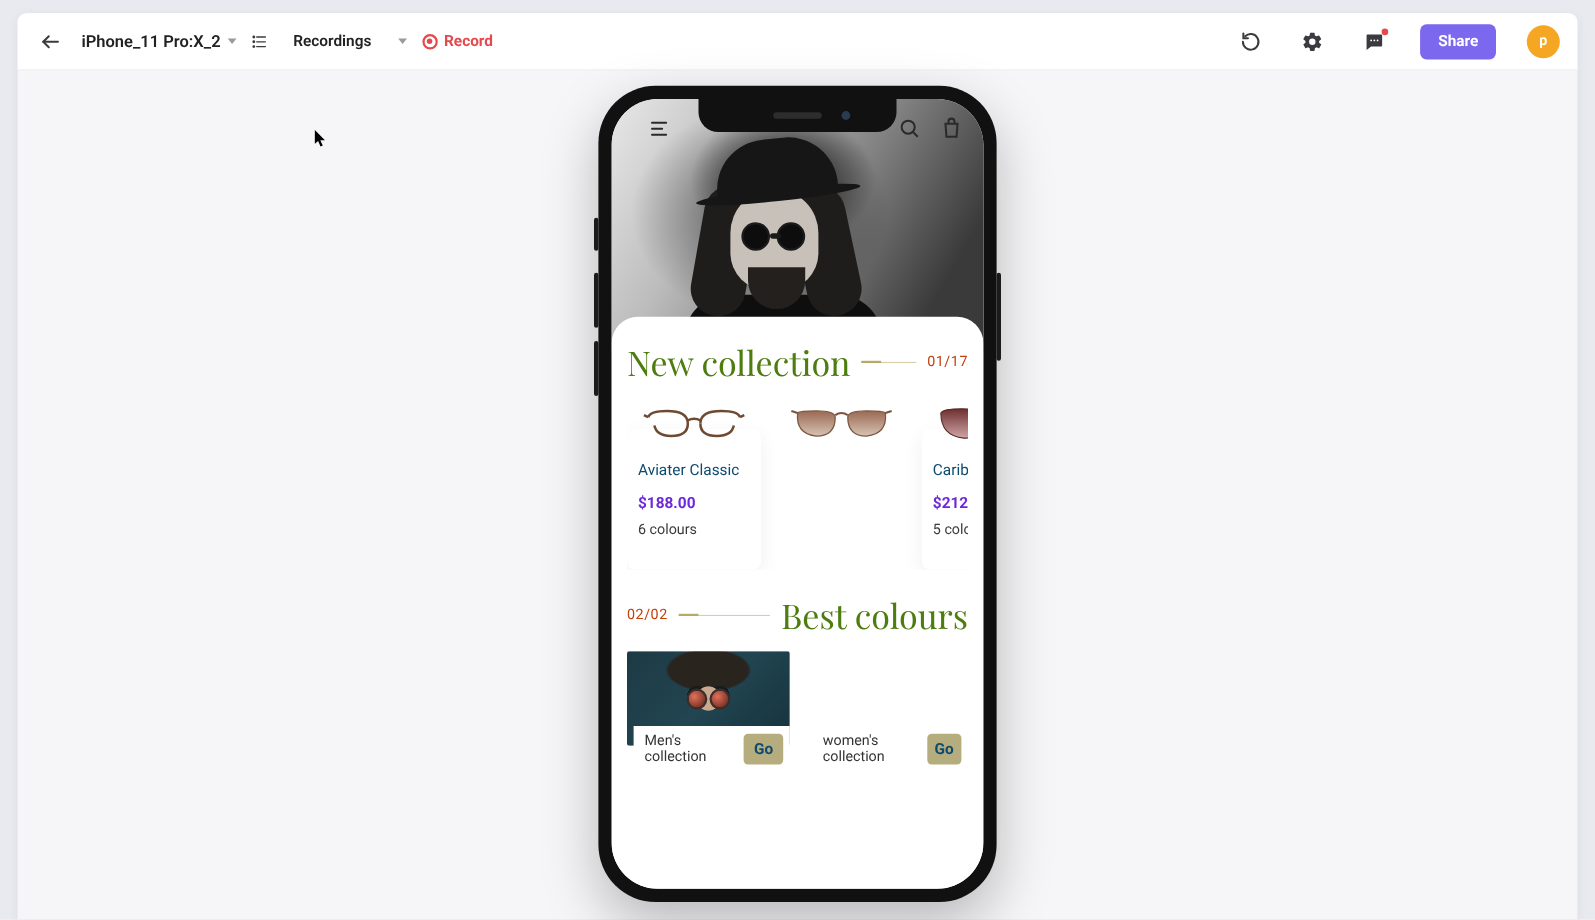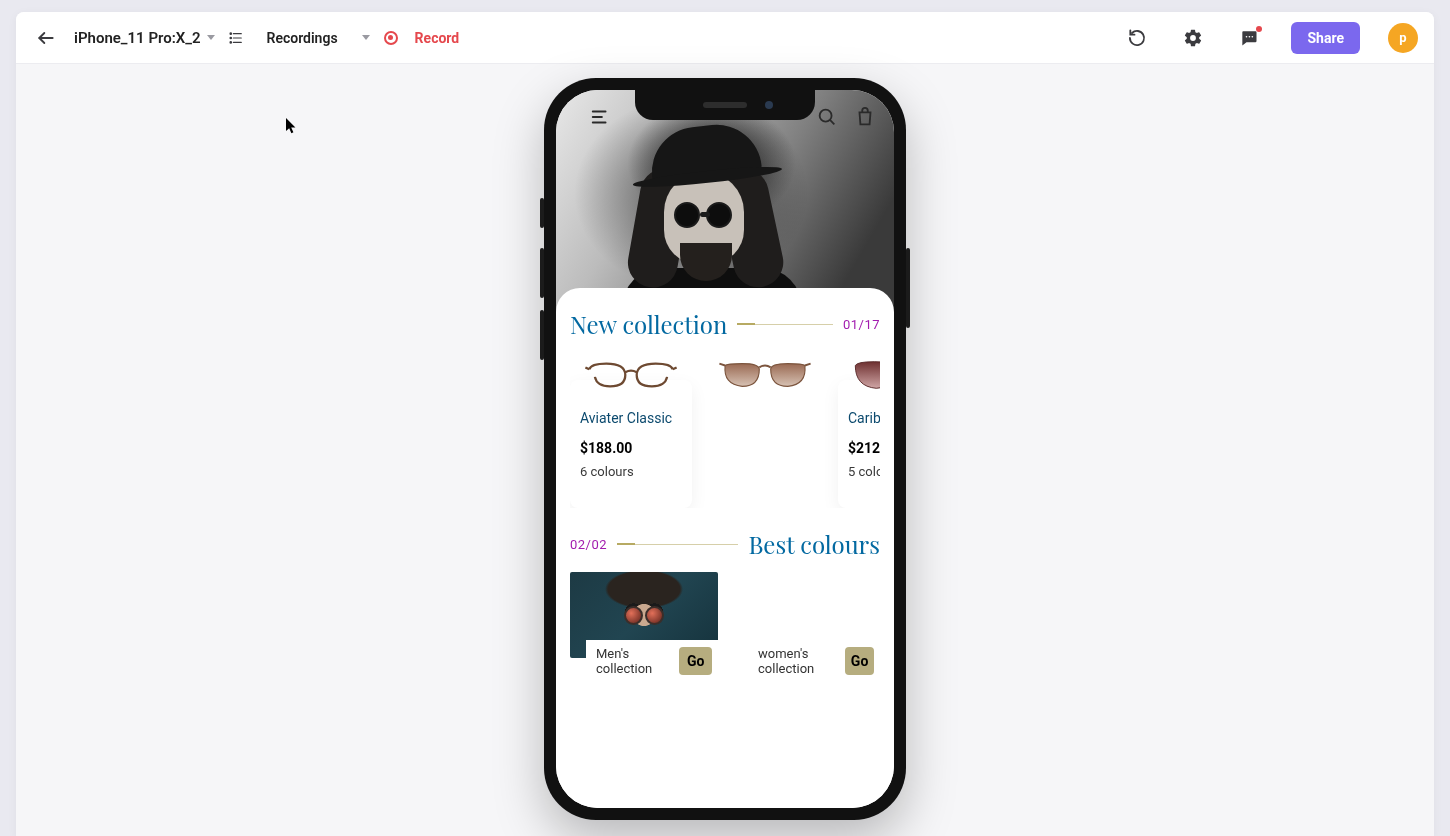--- a/index.html
+++ b/index.html
@@ -56,21 +56,21 @@
     border-top: 5px solid #9a9aa1;
   }
 
   .recordings {
     display: flex; align-items: center; gap: 24px;
     font-size: 14px; font-weight: 600; color: #222;
   }
   .recordings .list-ico { width: 14px; height: 14px; }
 
   .record-btn {
-    display: flex; align-items: center; gap: 17px;
+    display: flex; align-items: center; gap: 6px;
     font-size: 14px; font-weight: 700;
     color: #e5484d;
   }
   .record-btn .dot-outer {
     width: 14px; height: 14px; border-radius: 50%;
     border: 2px solid #e5484d;
     display: flex; align-items: center; justify-content: center;
   }
   .record-btn .dot-inner {
     width: 5px; height: 5px; border-radius: 50%;
@@ -251,34 +251,34 @@
     overflow: hidden;
   }
 
   .row-hdr {
     display: flex; align-items: center; gap: 10px;
     margin-bottom: 12px;
   }
   .row-hdr.reverse { flex-direction: row-reverse; }
   .serif {
     font-family: "Didot", "Bodoni MT", "Playfair Display", Georgia, serif;
-    font-size: 24px;
-    color: #0369a1;
+    font-size: 31px;
+    color: #4d7c0f;
   }
   .hdr-line {
     flex: 1; height: 1px; background: #d6cfa9;
     position: relative;
   }
   .hdr-line::before {
     content: '';
     position: absolute; left: 0; top: -0.5px;
     width: 18px; height: 2px; background: #b7aa63;
   }
   .pager {
-    font-size: 13px; color: #a21caf;
+    font-size: 13px; color: #c2410c;
     letter-spacing: .5px;
   }
 
   .hscroll {
     display: flex; gap: 12px;
     overflow: hidden;
     margin-bottom: 20px;
     padding-top: 12px;
   }
   .card {
@@ -293,54 +293,54 @@
     margin-top: 16px;
     height: 128px;
   }
   .card-img {
     position: absolute; top: -8px; left: 50%;
     transform: translateX(-50%);
     width: 95px; height: 38px;
     z-index: 2;
   }
   .card-name { font-size: 14px; color: #0c4a6e; margin-bottom: 14px; white-space: nowrap; overflow: hidden; text-overflow: clip; }
-  .card-price { font-size: 14px; font-weight: 700; color: #000000; margin-bottom: 8px; }
+  .card-price { font-size: 14px; font-weight: 700; color: #6d28d9; margin-bottom: 8px; }
   .card-colours { font-size: 13px; color: #3a3a3a; }
 
   
   .prod-svg { width: 100%; height: 100%; }
 
   .tile-row { display: flex; gap: 14px; padding-bottom: 6px; }
   .tile {
     flex: 1; position: relative;
     height: 110px;
     border-radius: 4px;
     overflow: visible;
   }
   .tile-img {
     position: absolute; inset: 0 0 24px 0;
     border-radius: 2px;
     overflow: hidden;
   }
   .tile-bar {
-    position: absolute; left: 16px; right: 0; bottom: 0;
+    position: absolute; left: 6px; right: 0; bottom: 0;
     height: 42px;
     display: flex; align-items: center;
     padding: 0 6px 0 10px;
     gap: 8px;
     background: #fff;
   }
   .tile-label {
     font-size: 13px; line-height: 1.18; color: #333;
   }
   .go-btn {
     margin-left: auto;
     width: 40px; height: 28px;
     background: #b6ad7f;
-    color: #000000;
+    color: #0c4a6e;
     font-size: 14px; font-weight: 700;
     border-radius: 4px;
     display: flex; align-items: center; justify-content: center;
   }
 
   
   .tile-m {
     background:
       radial-gradient(circle 38px at 50% 50%, #caa98f 0%, #caa98f 28%, transparent 30%),
       radial-gradient(circle 9px at 43% 47%, #1a1a1a 0%, #1a1a1a 100%, transparent 0),

